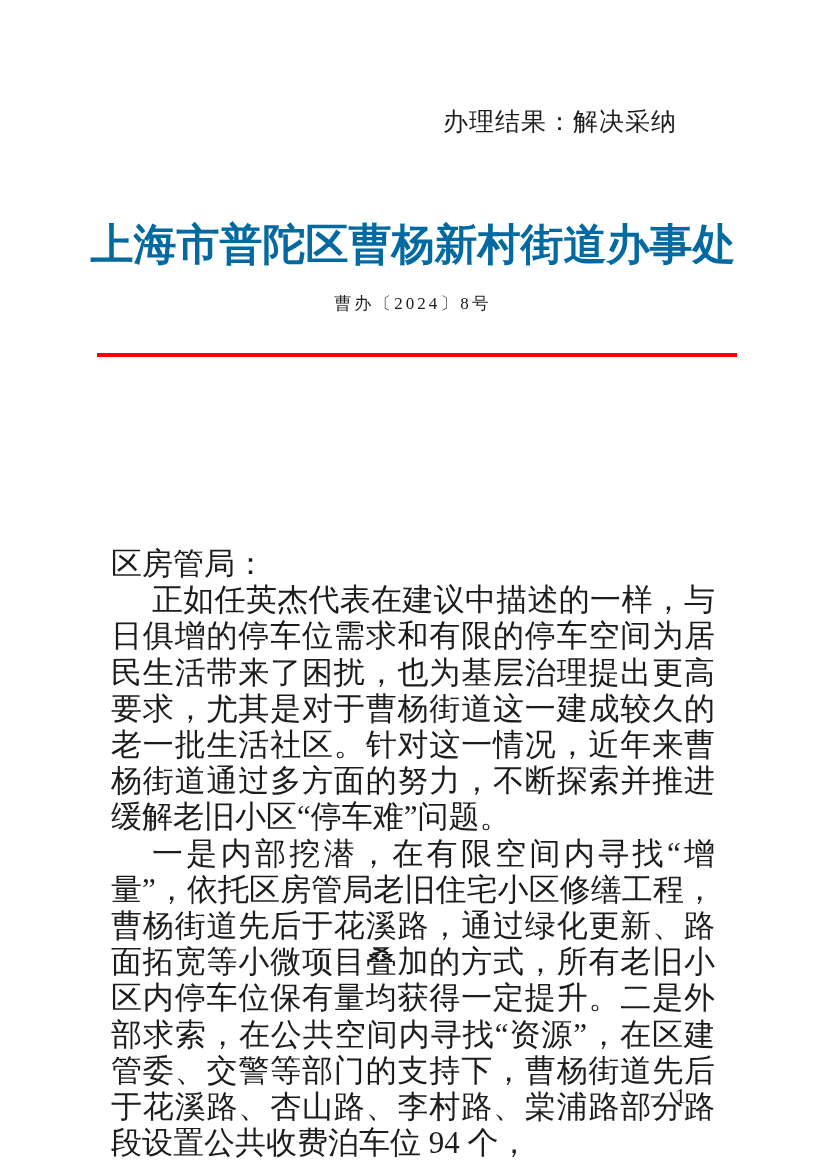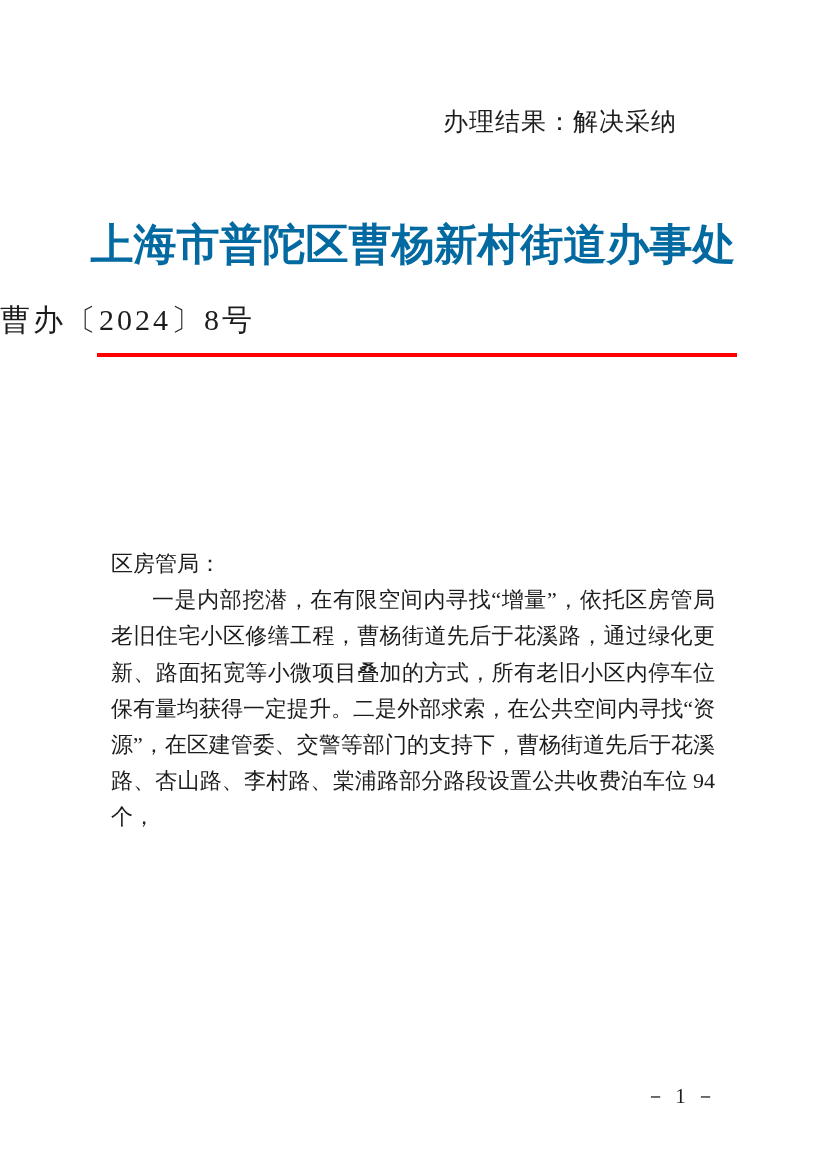--- a/index.html
+++ b/index.html
@@ -34,24 +34,25 @@
     color: #0369a1;
     font-weight: bold;
     font-size: 43px;
     letter-spacing: 0px;
     white-space: nowrap;
   }
 
   
   .docnum {
     position: absolute;
-    top: 300px;
+    top: 292px;
     left: 0;
     width: 100%;
-    font-size: 30px;
+    text-align: center;
+    font-size: 17px;
     letter-spacing: 3px;
     white-space: nowrap;
   }
 
   
   .redline {
     position: absolute;
     left: 97px;
     top: 353px;
     width: 640px;
@@ -70,21 +71,21 @@
     font-size: 28px;
     line-height: 43px;
   }
 
   
   .content {
     position: absolute;
     left: 111px;
     top: 546px;
     width: 604px;
-    font-size: 22px;
+    font-size: 31px;
     line-height: 36.2px;
     text-align: justify;
     text-justify: inter-character;
   }
   .content p { margin: 0; }
   .content p.indent { text-indent: 41px; }
   .content b { font-weight: normal; }
 
   
   .pagenum {
@@ -107,16 +108,17 @@
 
 <div class="docnum">曹办〔2024〕8号</div>
 
 <div class="redline"></div>
 
 <div class="doctitle">
 </div>
 
 <div class="content">
   <p>区房管局：</p>
+  <p class="indent">正如任英杰代表在建议中描述的一样，与日俱增的停车位需求和有限的停车空间为居民生活带来了困扰，也为基层治理提出更高要求，尤其是对于曹杨街道这一建成较久的老一批生活社区。针对这一情况，近年来曹杨街道通过多方面的努力，不断探索并推进缓解老旧小区“停车难”问题。</p>
   <p class="indent"><b>一是</b><span>内部挖潜，在有限空间内寻找“增量”，依托区房管局老旧住宅小区修缮工程，曹杨街道先后于花溪路，通过绿化更新、路面拓宽等小微项目叠加的方式，所有老旧小区内停车位保有量均获得一定提升。</span><b>二是</b><span>外部求索，在公共空间内寻找“资源”，在区建管委、交警等部门的支持下，曹杨街道先后于花溪路、杏山路、李村路、棠浦路部分路段设置公共收费泊车位 94 个，</span></p>
 </div>
 
 <div class="pagenum">－ 1 －</div>
 
 </body></html>

